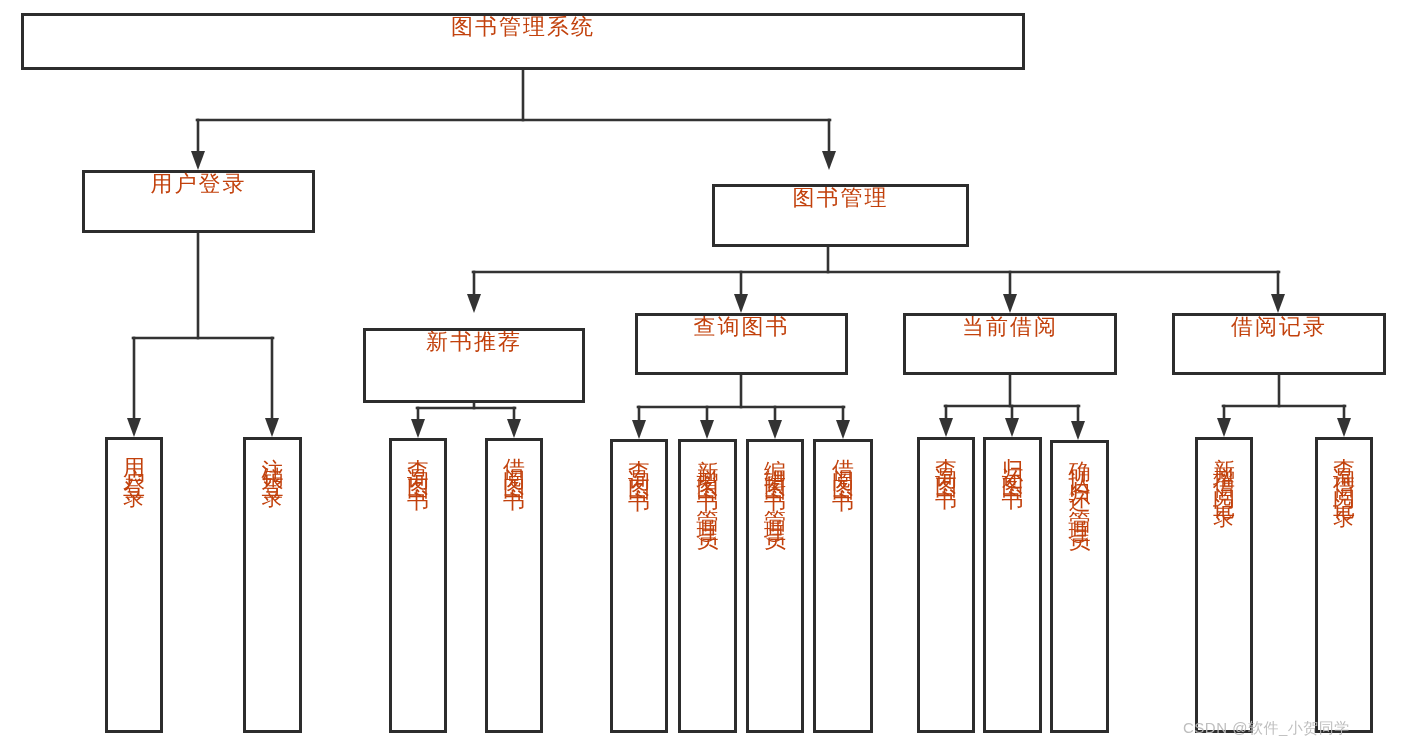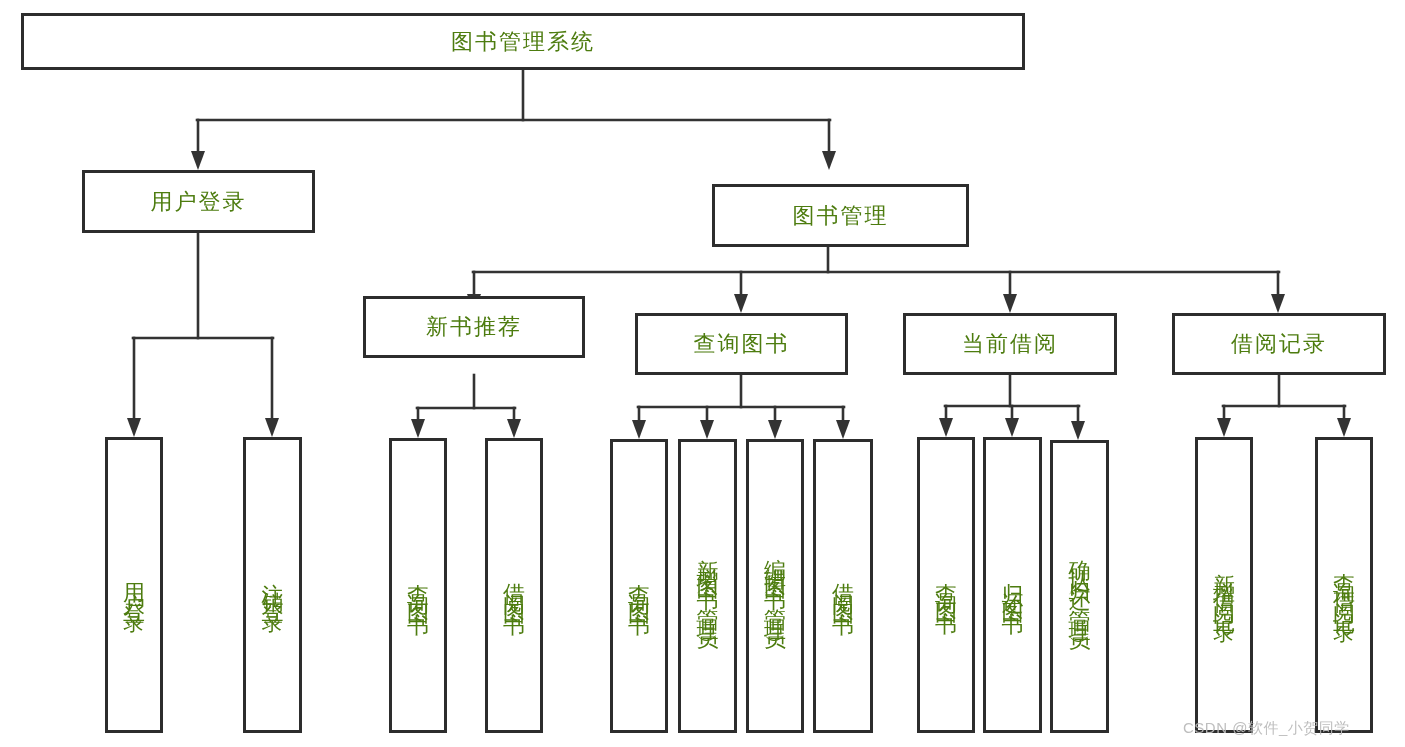--- a/index.html
+++ b/index.html
@@ -9,22 +9,22 @@
     background:#ffffff;
     font-family:"Liberation Sans", sans-serif;
     overflow:hidden;
   }
   .connectors{position:absolute;left:0;top:0;z-index:1;}
   .node{
     position:absolute;
     box-sizing:border-box;
     background:#ffffff;
     border:3px solid #2d2d2d;
-    display:flex;align-items:center;justify-content:center;
-    color:#4d7c0f;
+    display:flex;justify-content:center;
+    color:#c2410c;
     z-index:2;
   }
   .hnode .label{
     font-size:22px;
     letter-spacing:2px;
     line-height:1;
     white-space:nowrap;
   }
   .vnode .label{
     writing-mode:vertical-rl;
@@ -119,21 +119,21 @@
     <span class="label">图书管理系统</span>
   </div>
 
   <div class="node hnode" style="left:82px;top:170px;width:233px;height:63px">
     <span class="label">用户登录</span>
   </div>
   <div class="node hnode" style="left:712px;top:184px;width:257px;height:63px">
     <span class="label">图书管理</span>
   </div>
 
-  <div class="node hnode" style="left:363px;top:296px;width:222px;height:62px">
+  <div class="node hnode" style="left:363px;top:328px;width:222px;height:75px">
     <span class="label">新书推荐</span>
   </div>
   <div class="node hnode" style="left:635px;top:313px;width:213px;height:62px">
     <span class="label">查询图书</span>
   </div>
   <div class="node hnode" style="left:1172px;top:313px;width:214px;height:62px">
     <span class="label">借阅记录</span>
   </div>
   <div class="node hnode" style="left:903px;top:313px;width:214px;height:62px">
     <span class="label">当前借阅</span>

